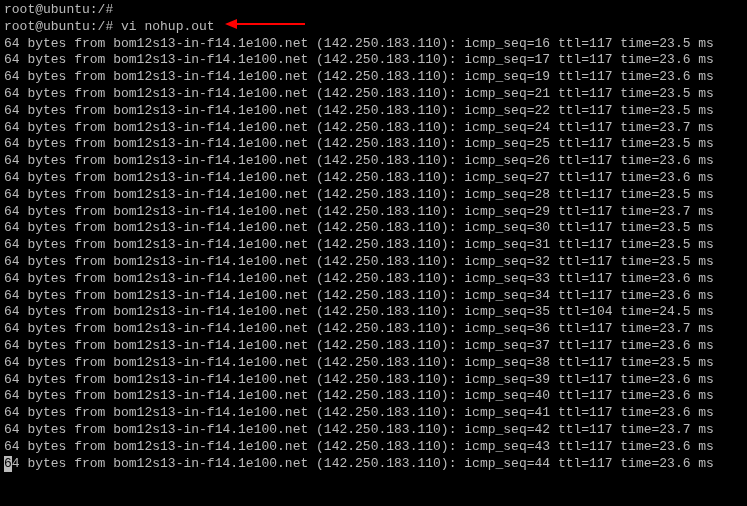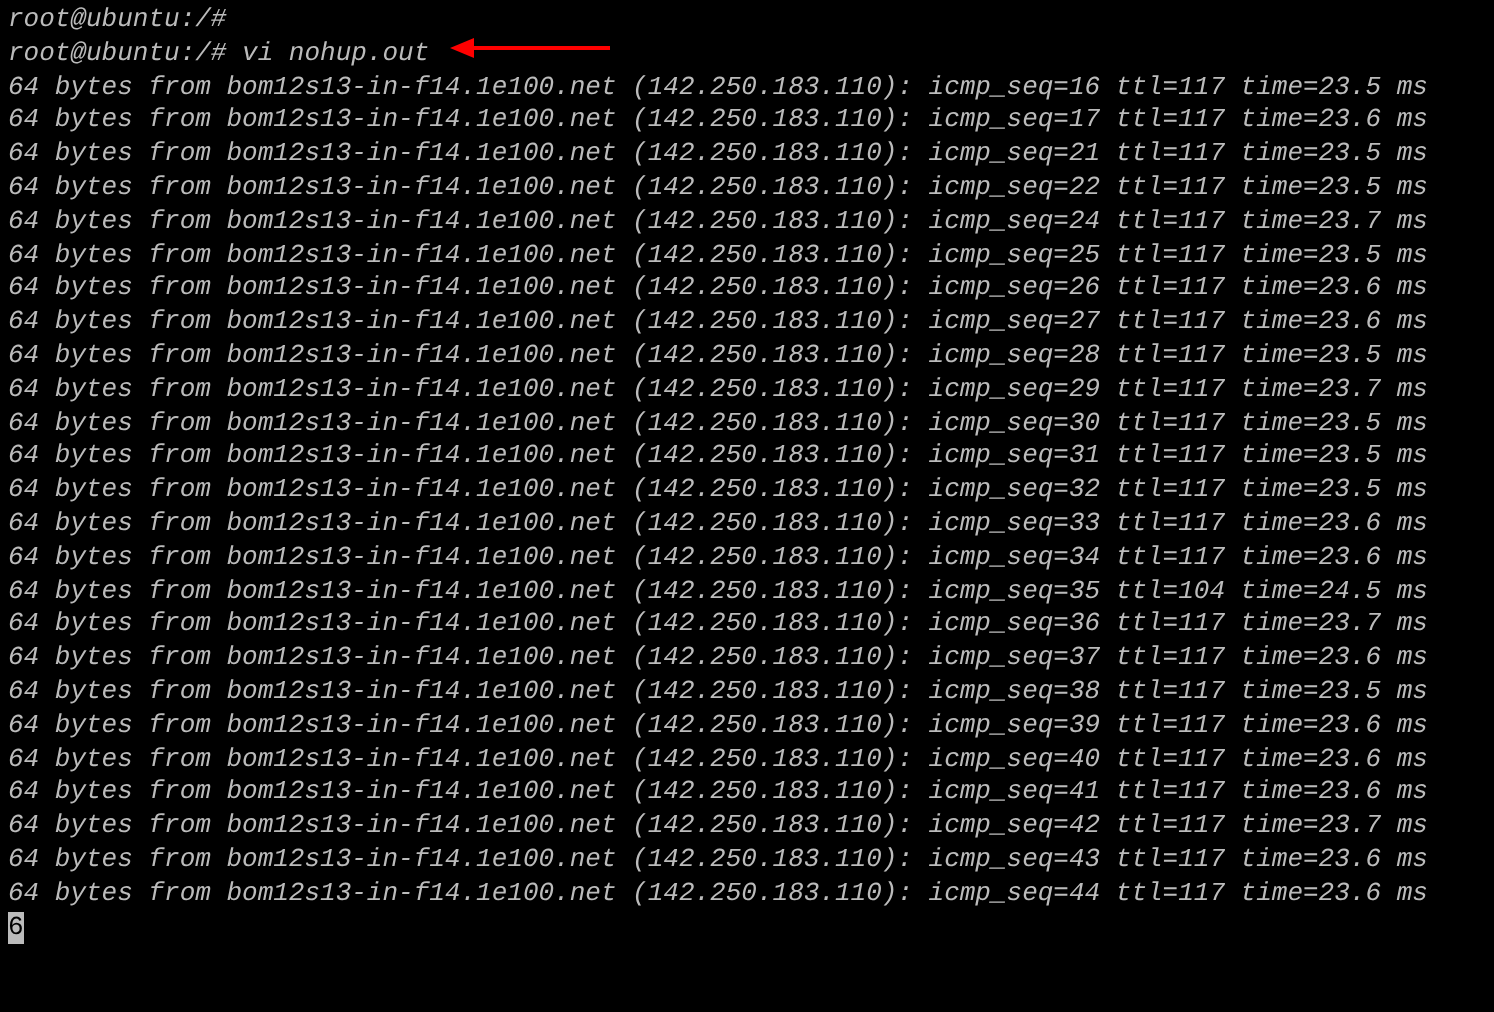--- a/index.html
+++ b/index.html
@@ -10,21 +10,21 @@
     font-size: 13px;
     line-height: 16.8px;
     width: 747px;
     height: 506px;
     overflow: hidden;
     padding: 2px 4px;
     white-space: nowrap;
     position: relative;
   }
   .line { display: block; height: 16.8px; }
-  .grey  { color: #bbbbbb; font-style: italic; }
+  .grey  { color: #bbbbbb; }
   .cursor {
     position: absolute;
     color: #000;
     background: #bbbbbb;
     left: 4px;
     width: 0.6em;
   }
   
   .arrow {
     position: absolute;
@@ -36,20 +36,21 @@
   }
 </style>
 </head>
 <body>
 
 <div id="terminal">
     <div class="line"><span class="grey">root@ubuntu:/#</span></div>
     <div class="line"><span class="grey">root@ubuntu:/# vi nohup.out</span></div>
     <div class="line"><span class="grey">64 bytes from bom12s13-in-f14.1e100.net (142.250.183.110): icmp_seq=16 ttl=117 time=23.5 ms</span></div>
     <div class="line"><span class="grey">64 bytes from bom12s13-in-f14.1e100.net (142.250.183.110): icmp_seq=17 ttl=117 time=23.6 ms</span></div>
+    <div class="line"><span class="grey">64 bytes from bom12s13-in-f14.1e100.net (142.250.183.110): icmp_seq=19 ttl=117 time=23.6 ms</span></div>
     <div class="line"><span class="grey">64 bytes from bom12s13-in-f14.1e100.net (142.250.183.110): icmp_seq=21 ttl=117 time=23.5 ms</span></div>
     <div class="line"><span class="grey">64 bytes from bom12s13-in-f14.1e100.net (142.250.183.110): icmp_seq=22 ttl=117 time=23.5 ms</span></div>
     <div class="line"><span class="grey">64 bytes from bom12s13-in-f14.1e100.net (142.250.183.110): icmp_seq=24 ttl=117 time=23.7 ms</span></div>
     <div class="line"><span class="grey">64 bytes from bom12s13-in-f14.1e100.net (142.250.183.110): icmp_seq=25 ttl=117 time=23.5 ms</span></div>
     <div class="line"><span class="grey">64 bytes from bom12s13-in-f14.1e100.net (142.250.183.110): icmp_seq=26 ttl=117 time=23.6 ms</span></div>
     <div class="line"><span class="grey">64 bytes from bom12s13-in-f14.1e100.net (142.250.183.110): icmp_seq=27 ttl=117 time=23.6 ms</span></div>
     <div class="line"><span class="grey">64 bytes from bom12s13-in-f14.1e100.net (142.250.183.110): icmp_seq=28 ttl=117 time=23.5 ms</span></div>
     <div class="line"><span class="grey">64 bytes from bom12s13-in-f14.1e100.net (142.250.183.110): icmp_seq=29 ttl=117 time=23.7 ms</span></div>
     <div class="line"><span class="grey">64 bytes from bom12s13-in-f14.1e100.net (142.250.183.110): icmp_seq=30 ttl=117 time=23.5 ms</span></div>
     <div class="line"><span class="grey">64 bytes from bom12s13-in-f14.1e100.net (142.250.183.110): icmp_seq=31 ttl=117 time=23.5 ms</span></div>

